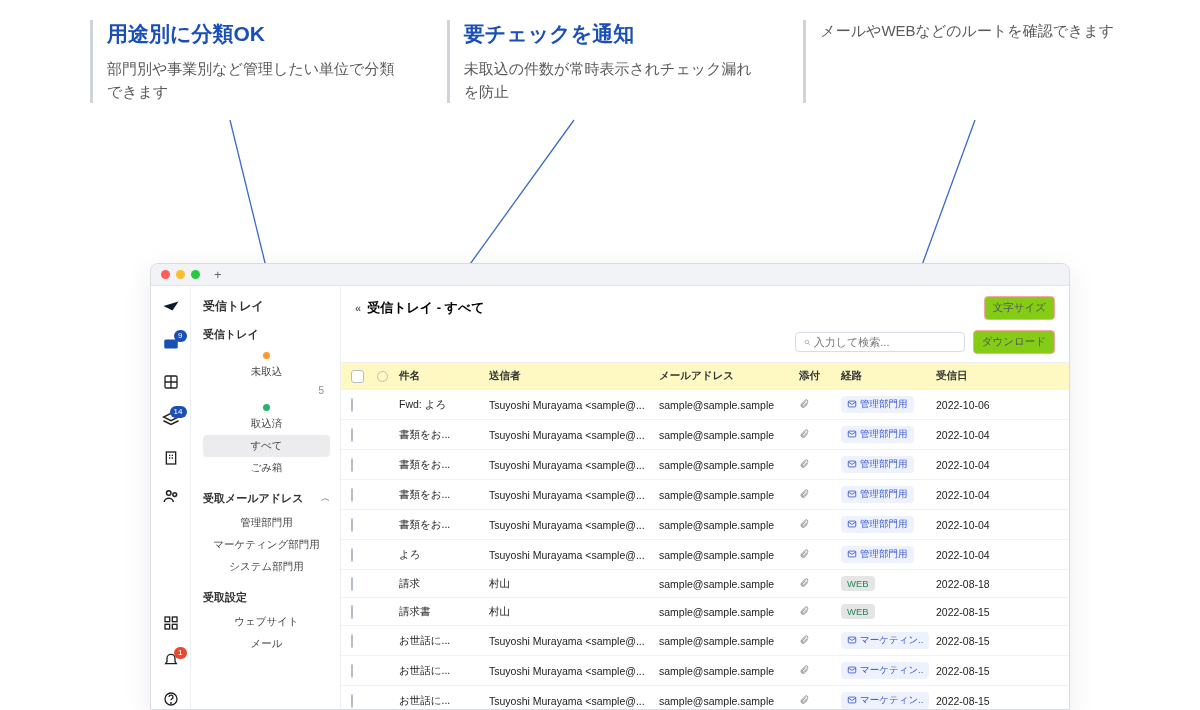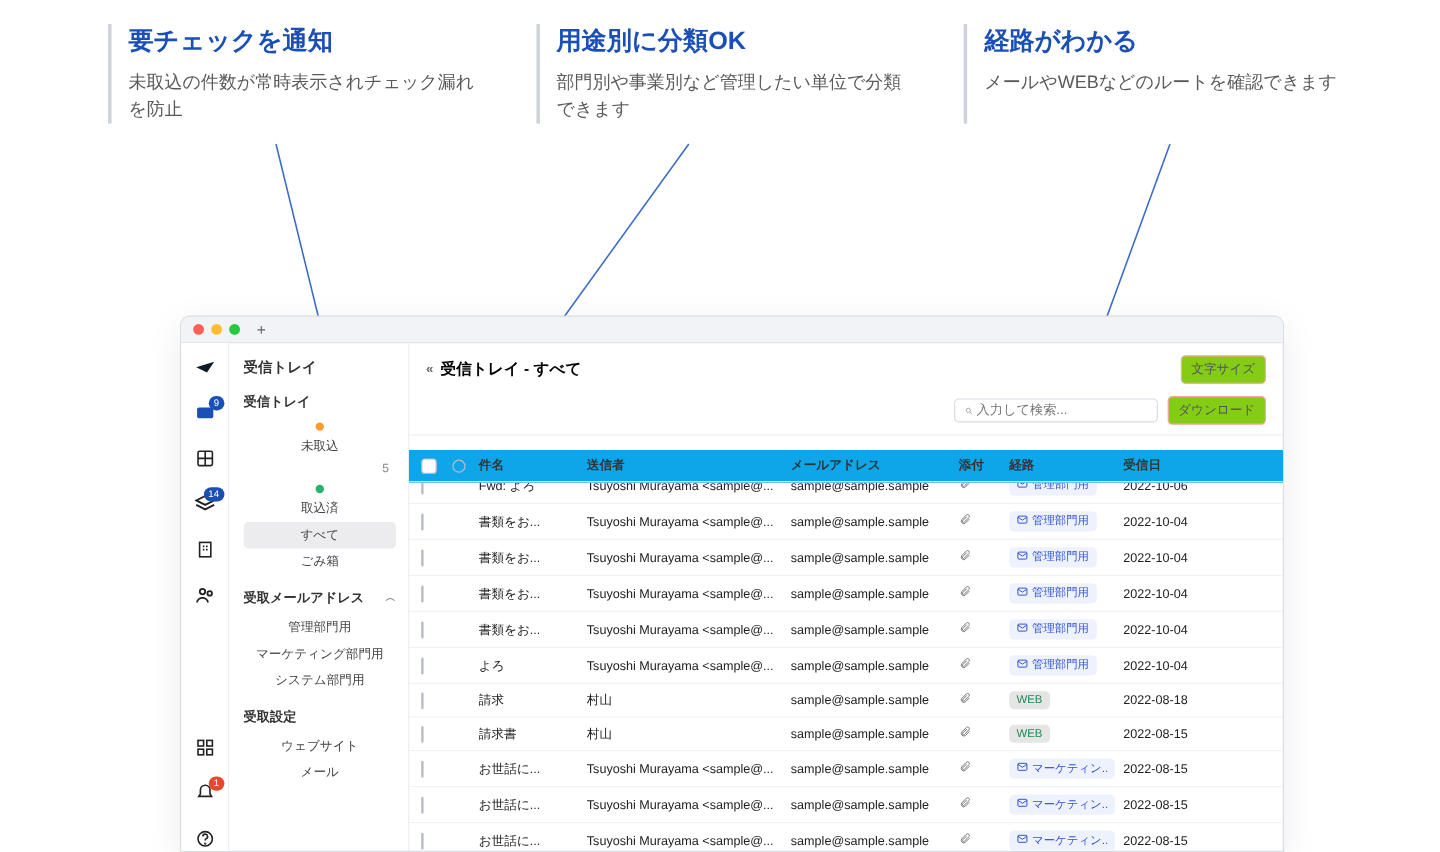--- a/index.html
+++ b/index.html
@@ -42,47 +42,46 @@
   .btn-ghost { border:1px solid #fca5a5; background:#84cc16; color:#555; font-size:10.5px; padding:4px 8px; border-radius:4px; cursor:pointer; }
 
   .search-row { display:flex; align-items:center; padding:4px 14px 8px; gap:8px; }
   .search-row .spacer { flex:1; }
   .search-box { display:flex; align-items:center; gap:3px; border:1px solid #d8dde3; border-radius:4px; padding:3px 8px; width:170px; }
   .search-box input { border:0; outline:0; font-size:11px; flex:1; }
   .mag { width:11px; height:11px; color:#888; }
 
   .table { border-top:1px solid #eceff3; font-size:10.5px; color:#222; overflow:hidden; }
   .thead, .trow { display:grid; grid-template-columns: 26px 22px 90px 170px 140px 42px 95px 80px; align-items:center; padding:6px 10px; border-bottom:1px solid #f0f2f6; }
-  .thead { font-weight:700; color:#333; background:#0ea5e9; position:sticky; top:12px; }
+  .thead { font-weight:700; color:#333; background:#fef9c3; position:sticky; top:0; }
   .thead .hcell { display:flex; align-items:center; gap:4px; }
   .chk { width:13px; height:13px; border:1.3px solid #b7bdc6; border-radius:3px; background:#fff; }
   .circ { width:11px; height:11px; border:1.2px solid #b7bdc6; border-radius:50%; }
   .cell { white-space:nowrap; overflow:hidden; text-overflow:ellipsis; }
   .dot2 { width:7px; height:7px; border-radius:50%; }
   .dot2.o { background:#ff9a2f; } .dot2.g { background:#27b36a; }
   .clip { width:10px; height:10px; color:#777; }
   .route-chip { display:inline-flex; align-items:center; gap:3px; border-radius:4px; padding:2px 6px; font-size:9.5px; }
   .route-chip.mail { background:#eef2ff; color:#3453d1; }
   .route-chip.web { background:#e5e5e5; color:#1f8a55; }
   .route-chip svg { width:10px; height:10px; }
 </style>
 </head>
 <body>
 
 <div class="callouts">
   <div class="callout">
+    <div class="callout-title">用途別に分類OK</div>
+    <div class="callout-desc">部門別や事業別など管理したい単位で分類できます</div>
+  </div>
+  <div class="callout">
     <div class="callout-title">要チェックを通知</div>
     <div class="callout-desc">未取込の件数が常時表示されチェック漏れを防止</div>
   </div>
   <div class="callout">
-    <div class="callout-title">用途別に分類OK</div>
-    <div class="callout-desc">部門別や事業別など管理したい単位で分類できます</div>
-  </div>
-  <div class="callout">
-    <div class="callout-title">経路がわかる</div>
     <div class="callout-desc">メールやWEBなどのルートを確認できます</div>
   </div>
 </div>
 
 <svg class="pointers">
   <line x1="230" y1="120" x2="330" y2="528" stroke="#3b6ac7" stroke-width="1.3"></line>
   <line x1="574" y1="120" x2="359" y2="418" stroke="#3b6ac7" stroke-width="1.3"></line>
   <line x1="975" y1="120" x2="880" y2="380" stroke="#3b6ac7" stroke-width="1.3"></line>
 </svg>
 

